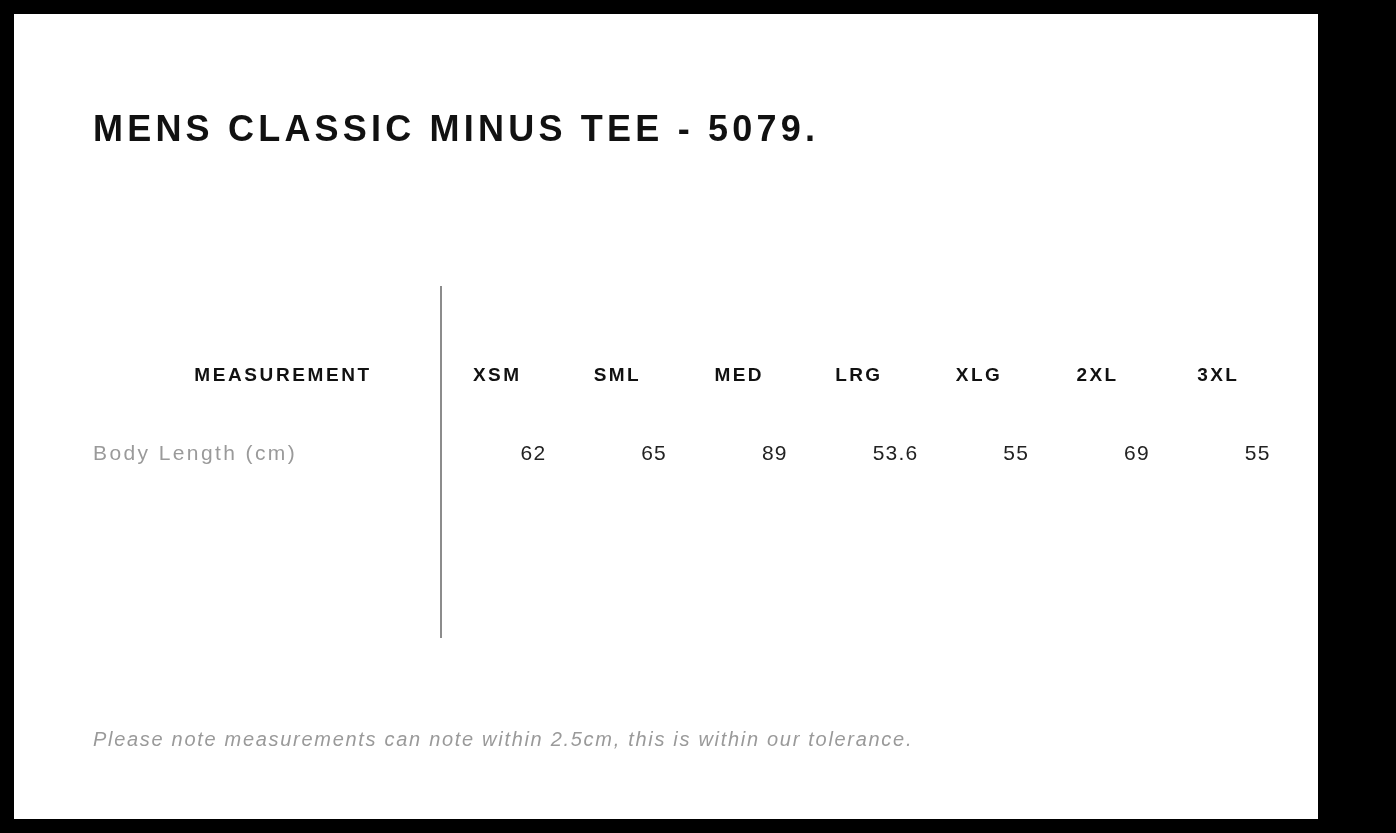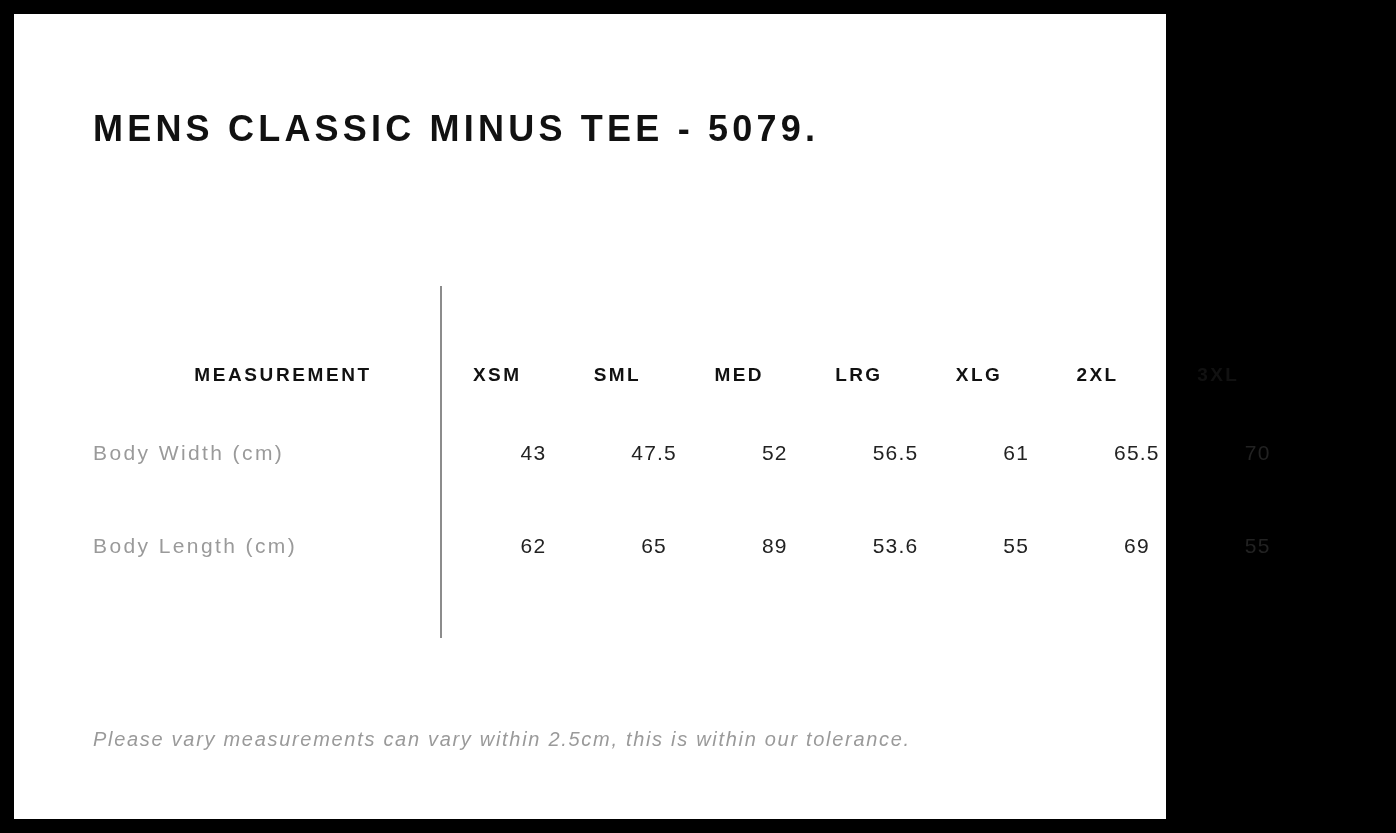--- a/index.html
+++ b/index.html
@@ -10,21 +10,21 @@
   body {
     width: 1396px;
     height: 833px;
     font-family: "Liberation Sans", sans-serif;
     overflow: hidden;
   }
   .page {
     position: absolute;
     left: 14px;
     top: 14px;
-    width: 1152px;
+    width: 1304px;
     height: 805px;
     background: #ffffff;
     box-sizing: border-box;
   }
   .title {
     position: absolute;
     left: 79px;
     top: 94px;
     font-size: 36px;
     font-weight: 700;
@@ -127,37 +127,27 @@
         <th class="head-size">SML</th>
         <th class="head-size">MED</th>
         <th class="head-size">LRG</th>
         <th class="head-size">XLG</th>
         <th class="head-size">2XL</th>
         <th class="head-size">3XL</th>
       </tr>
     </thead>
     <tbody>
       <tr>
-        <td class="row-label">Body Width (cm)</td>
-        <td class="cell-value">43</td>
-        <td class="cell-value">47.5</td>
-        <td class="cell-value">52</td>
-        <td class="cell-value">56.5</td>
-        <td class="cell-value">61</td>
-        <td class="cell-value">65.5</td>
-        <td class="cell-value">70</td>
-      </tr>
-      <tr>
         <td class="row-label">Body Length (cm)</td>
         <td class="cell-value">62</td>
         <td class="cell-value">65</td>
         <td class="cell-value">89</td>
         <td class="cell-value">53.6</td>
         <td class="cell-value">55</td>
         <td class="cell-value">69</td>
         <td class="cell-value">55</td>
       </tr>
     </tbody>
   </table>
 
-  <div class="note">Please vary measurements can vary within 2.5cm, this is within our tolerance.</div>
+  <div class="note">Please note measurements can note within 2.5cm, this is within our tolerance.</div>
 
 </div>
 
 </body></html>

